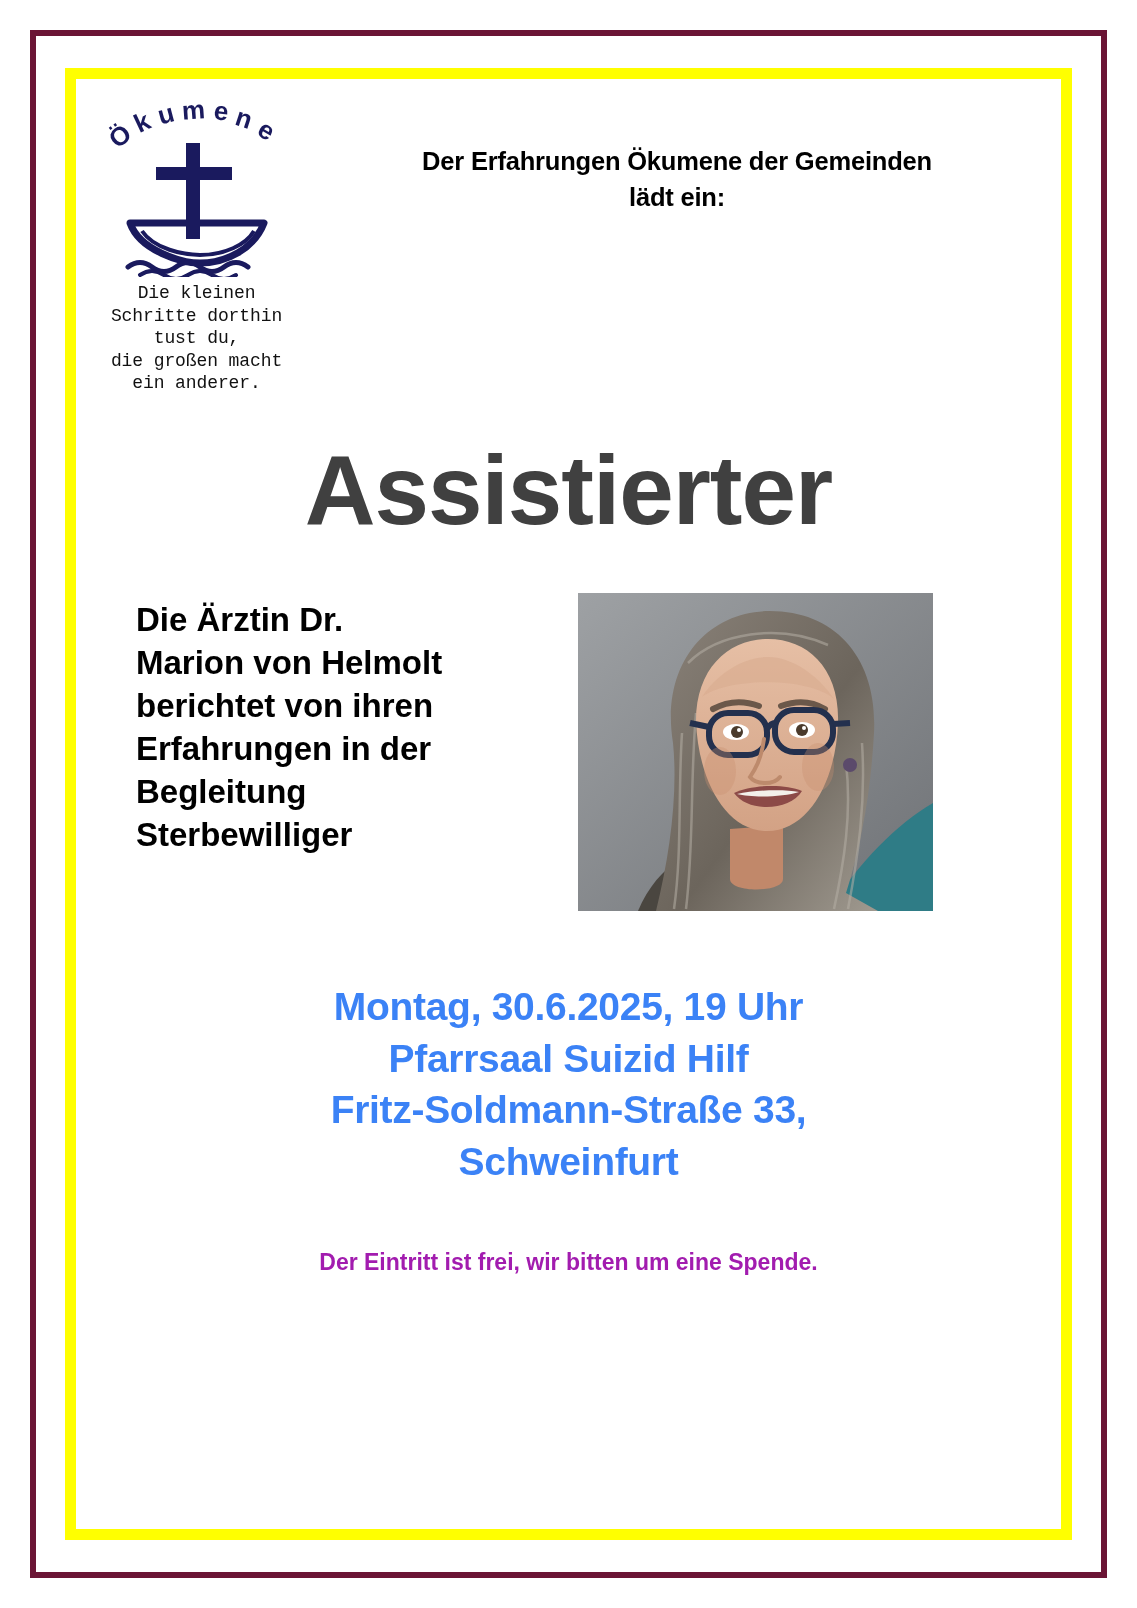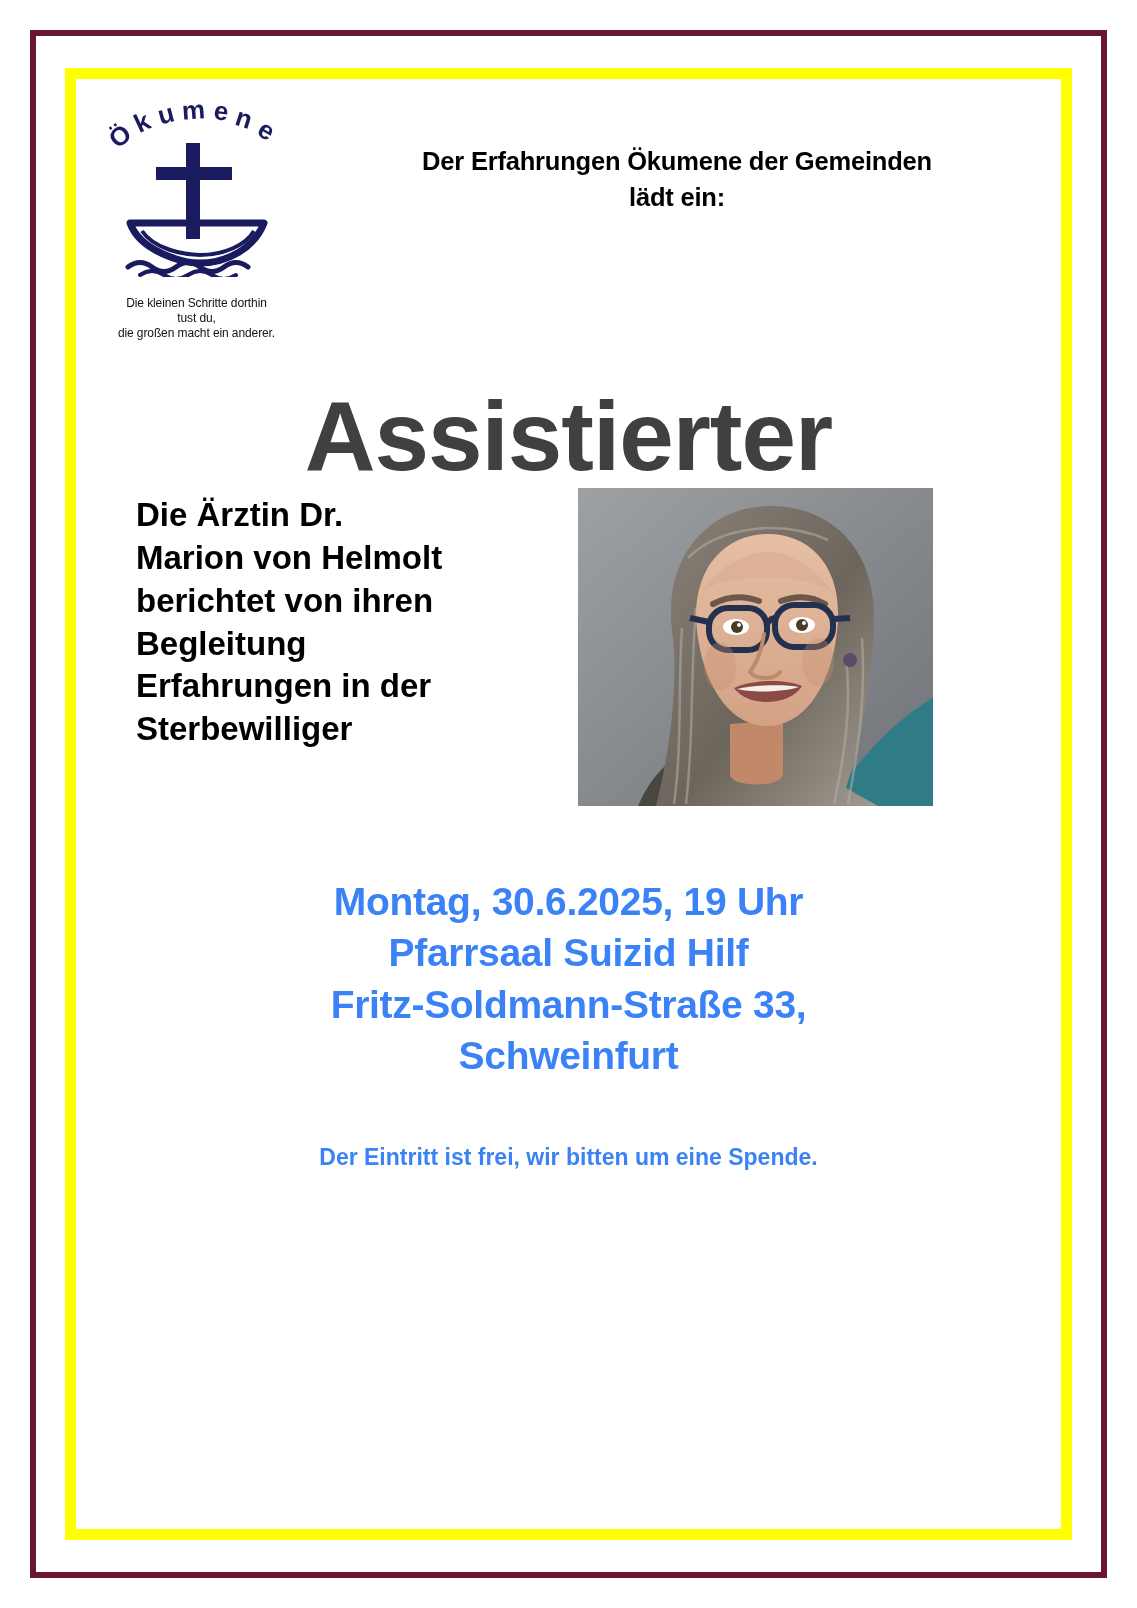--- a/index.html
+++ b/index.html
@@ -88,25 +88,25 @@
     font-size: 26px;
     color: #1a1a5e;
     transform-origin: 50% 50%;
   }
   .logo-svg {
     position: absolute;
     left: 12px;
     top: 32px;
   }
   .logo-motto {
-    font-size: 12px;
+    font-size: 18px;
     line-height: 1.25;
     color: #111111;
-    font-family: Liberation Sans, sans-serif;
-    margin-top: 16px;
+    font-family: Liberation Mono, monospace;
+    margin-top: 2px;
     letter-spacing: -0.1px;
   }
 
   .invite {
     flex: 1 1 auto;
     padding-top: 56px;
     text-align: center;
     font-size: 25.5px;
     font-weight: bold;
     line-height: 1.42;
@@ -120,20 +120,21 @@
     text-align: center;
     color: #404040;
     font-size: 98px;
     font-weight: bold;
     line-height: 1.05;
     letter-spacing: -1px;
   }
 
   
   .speaker {
+    margin-top: 52px;
     display: flex;
     flex-direction: row;
     align-items: flex-start;
     gap: 12px;
     padding-left: 42px;
   }
   .speaker-text {
     flex: 0 0 430px;
     font-size: 33px;
     font-weight: bold;
@@ -160,21 +161,21 @@
     line-height: 1.32;
     color: #3b82f6;
     letter-spacing: -0.3px;
   }
 
   .footnote {
     margin-top: 62px;
     text-align: center;
     font-size: 23px;
     font-weight: bold;
-    color: #3b82f6;
+    color: #a21caf;
   }
 </style>
 </head>
 <body>
 
 <div class="poster">
   <div class="frame-outer"></div>
   <div class="frame-yellow"></div>
 
   <div class="content">
@@ -222,22 +223,22 @@
 
     <div class="title">
       <div>Assistierter</div>
     </div>
 
     <div class="speaker">
       <div class="speaker-text">
         <div>Die Ärztin Dr.</div>
         <div>Marion von Helmolt</div>
         <div>berichtet von ihren</div>
+        <div>Erfahrungen in der</div>
         <div>Begleitung</div>
-        <div>Erfahrungen in der</div>
         <div>Sterbewilliger</div>
       </div>
 
       <div class="portrait">
         <svg width="355" height="318" viewBox="0 0 355 318">
           <defs>
             <linearGradient id="bg" x1="0" y1="0" x2="1" y2="1">
               <stop offset="0%" stop-color="#9ea1a4"></stop>
               <stop offset="100%" stop-color="#6f7276"></stop>
             </linearGradient>

